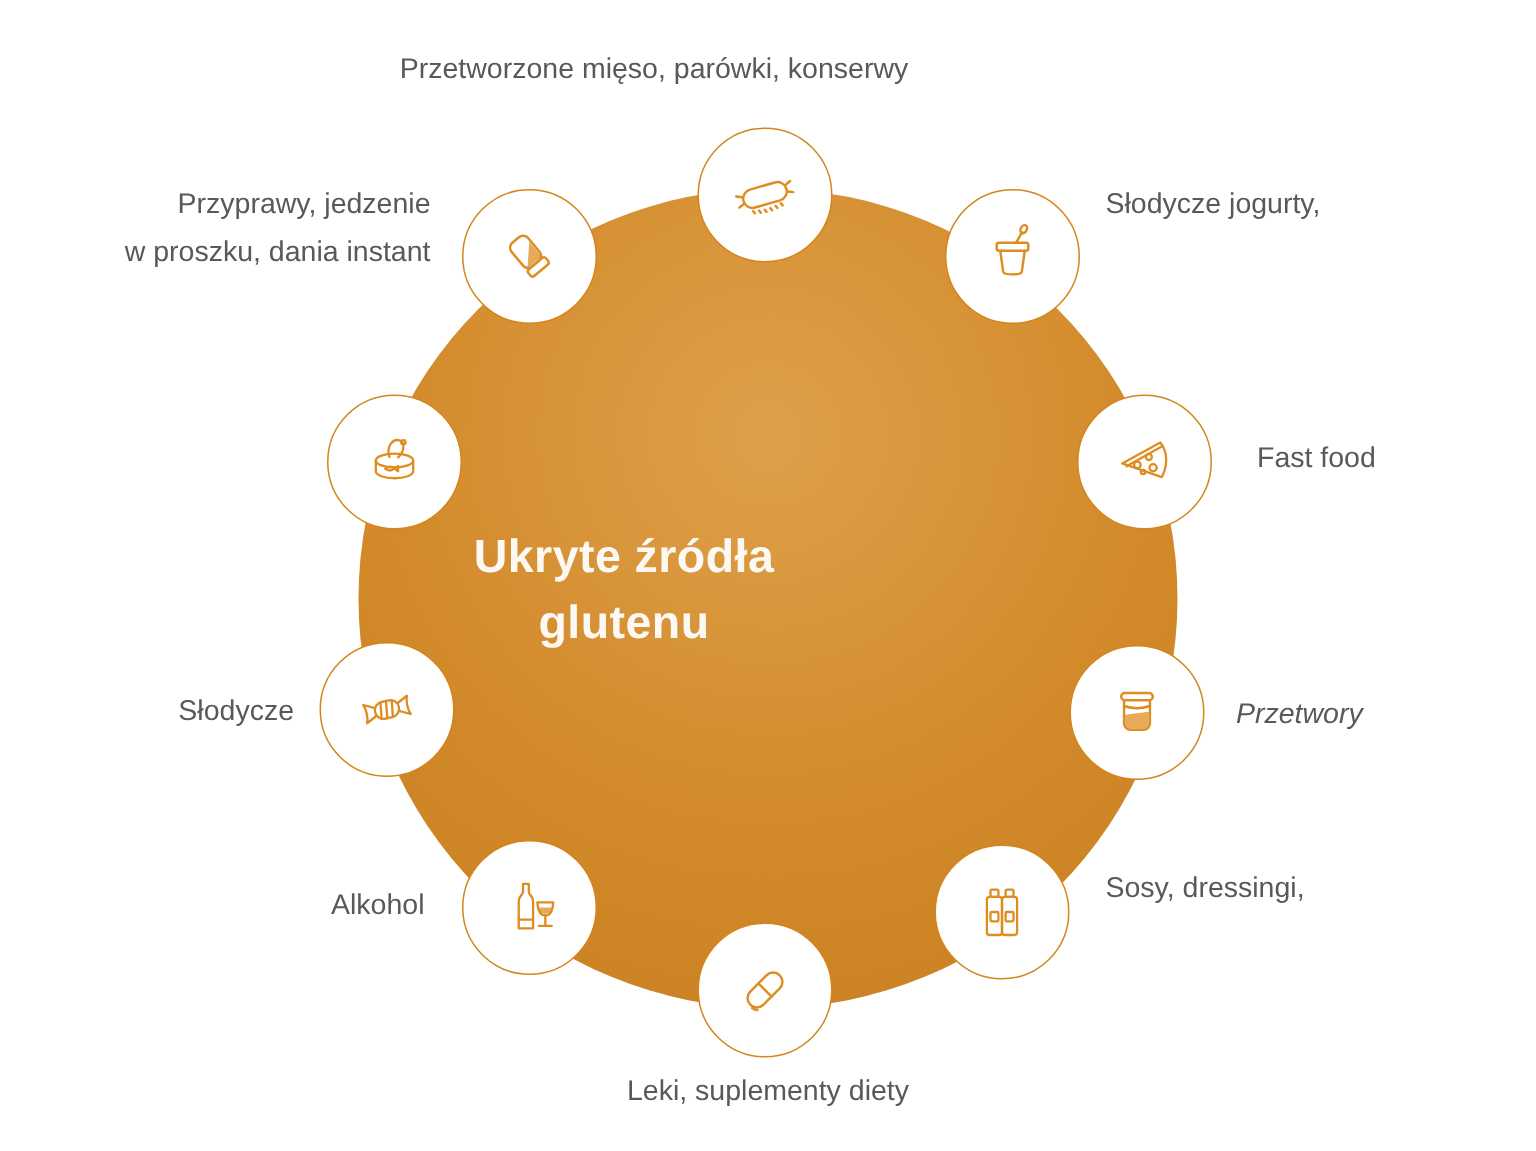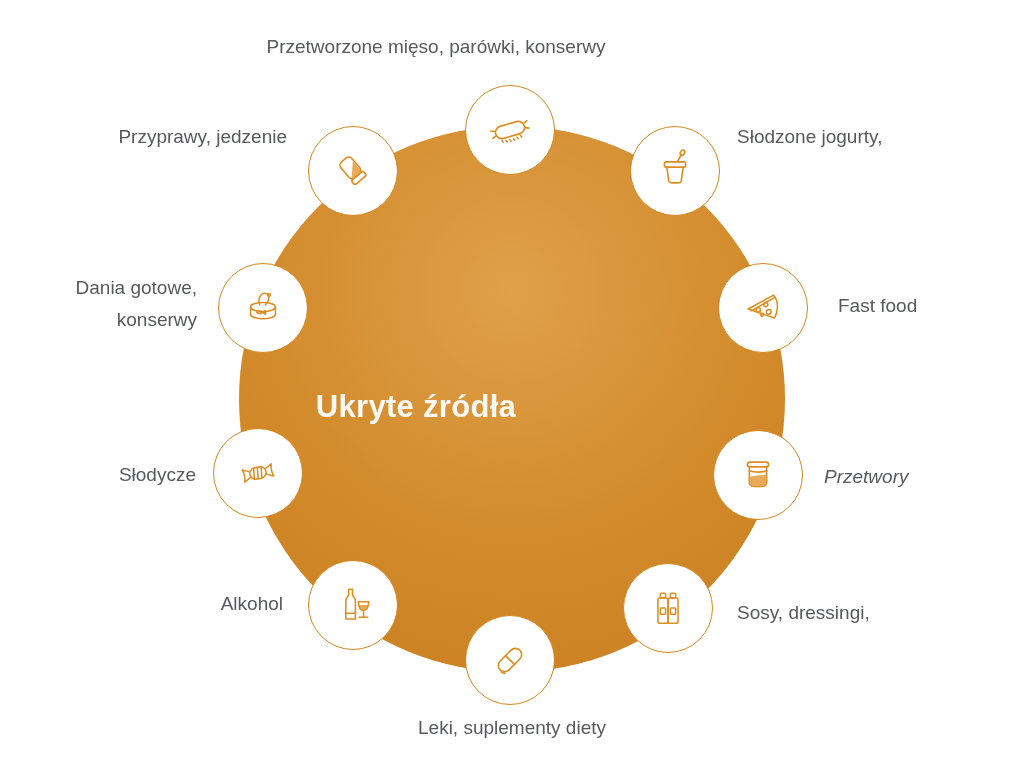--- a/index.html
+++ b/index.html
@@ -12,21 +12,20 @@
     position:absolute;left:239px;top:126px;width:546px;height:546px;border-radius:50%;
     background:radial-gradient(circle at 50% 30%,
       var(--circle_gradient_start,#DFA04A) 0%,
       var(--circle_gradient_mid,#D28A2A) 55%,
       var(--circle_gradient_end,#C97E1F) 100%);
   }
   .center-title{
     position:absolute;left:0;top:349px;width:832px;text-align:center;
     color:var(--title_text,#FCF9F4);font-size:31px;font-weight:bold;line-height:44px;
     letter-spacing:.3px;
-    margin-top:36px;
   }
   .center-title span{display:block;}
   .node{
     position:absolute;width:90px;height:90px;border-radius:50%;
     background:#fff;border:1.5px solid var(--node_border,#D4861C);
     box-sizing:border-box;display:flex;align-items:center;justify-content:center;
   }
   .node svg{color:var(--icon_stroke,#DE8D20);}
   .label{
     position:absolute;color:var(--label_text,#58595C);
@@ -39,36 +38,37 @@
   .n-sausage{left:465px;top:85px;}   .n-yogurt{left:630px;top:126px;}
   .n-pizza{left:718px;top:263px;}    .n-jar{left:713px;top:430px;}
   .n-bottles{left:623px;top:563px;}  .n-pill{left:465px;top:615px;}
   .n-wine{left:308px;top:560px;}     .n-candy{left:213px;top:428px;}
   .n-tin{left:218px;top:263px;}      .n-shaker{left:308px;top:126px;}
   
   .l-sausage{left:0;top:31px;width:872px;}
   .l-yogurt{left:737px;top:121px;}
   .l-pizza{left:822px;top:290px;margin-left:16px;}
   .l-jar{left:824px;top:461px;font-style:italic;}
-  .l-bottles{left:737px;top:577px;margin-top:20px;}
+  .l-bottles{left:737px;top:577px;}
   .l-pill{left:0;top:712px;width:1024px;}
   .l-wine{right:741px;top:588px;}
   .l-candy{right:828px;top:459px;}
   .l-tin{right:827px;top:272px;}
   .l-shaker{right:737px;top:121px;}
 </style>
 </head>
 <body>
 
 <div id="stage" style="--background: #FFFFFF; --circle_gradient_start: #DFA04A; --circle_gradient_mid: #D28A2A; --circle_gradient_end: #C97E1F; --node_border: #D4861C; --icon_stroke: #DE8D20; --label_text: #58595C; --title_text: #FCF9F4;">
 
   <div class="big-circle"></div>
 
   <div class="center-title">
     <span>Ukryte źródła</span>
+    <span>glutenu</span>
   </div>
 
   <div class="node n-sausage">
     <svg width="46" height="46" viewBox="0 0 48 48" fill="none" stroke="currentColor" stroke-width="1.7" stroke-linecap="round" stroke-linejoin="round">
       <g transform="rotate(-16 24 24)">
         <rect x="8.5" y="17.5" width="31" height="13" rx="6.5"></rect>
         <path d="M8 21 L4.5 19.5 M8 26 L4.5 27.5"></path>
         <path d="M40 21 L43.5 19.5 M40 26 L43.5 27.5"></path>
         <path d="M13 32.5 L13.8 34.3 M17 33.3 L17.8 35.1 M21 33.8 L21.8 35.6 M25 33.8 L25.8 35.6 M29 33.3 L29.8 35.1 M33 32.5 L33.8 34.3"></path>
       </g>
@@ -166,21 +166,21 @@
         <rect x="16" y="30.5" width="16" height="6" rx="2"></rect>
       </g>
     </svg>
   </div>
 
   <div class="label l-sausage t-center">
     <span>Przetworzone mięso, parówki, konserwy</span>
   </div>
 
   <div class="label l-yogurt">
-    <span>Słodzone jogurty,</span>
+    <span>Słodycze jogurty,</span>
   </div>
 
   <div class="label l-pizza">
     <span>Fast food</span>
   </div>
 
   <div class="label l-jar">
     <span>Przetwory</span>
   </div>
 
@@ -193,22 +193,19 @@
   </div>
 
   <div class="label l-wine t-right">
     <span>Alkohol</span>
   </div>
 
   <div class="label l-candy t-right">
     <span>Słodycze</span>
   </div>
 
-  <div class="label l-tin t-right">
-    <span>Dania gotowe,</span>
-    <span>konserwy</span>
-  </div>
 
   <div class="label l-shaker t-right">
     <span>Przyprawy, jedzenie</span>
+    <span>w proszku, dania instant</span>
   </div>
 
 </div>
 
 </body></html>

